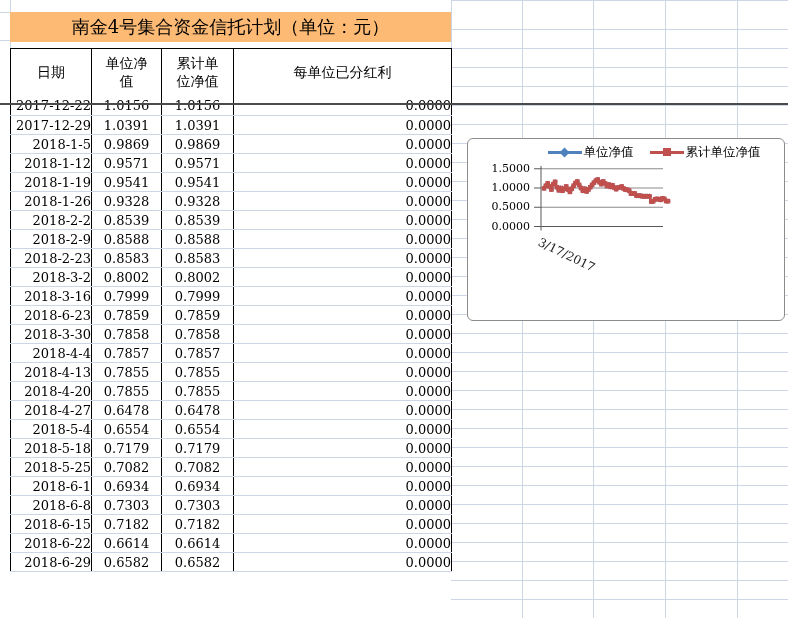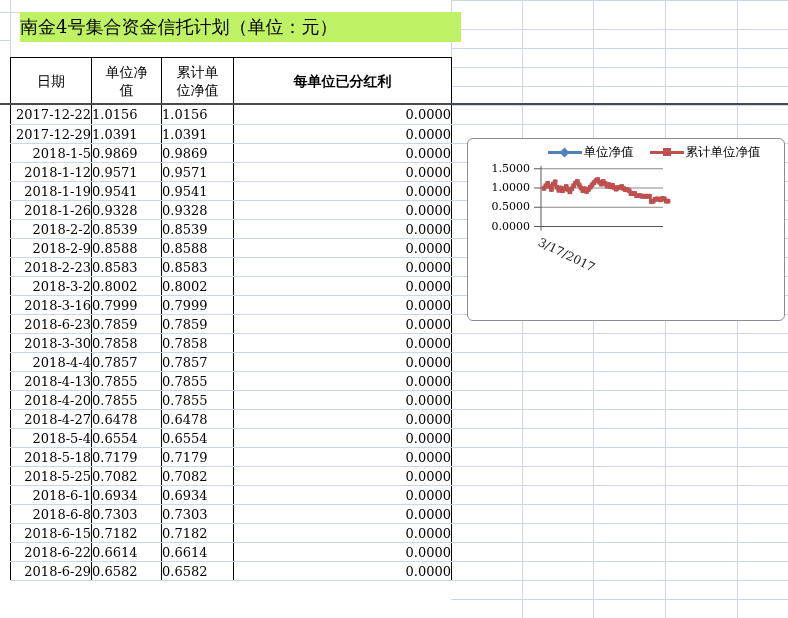--- a/index.html
+++ b/index.html
@@ -11,40 +11,40 @@
   .grid-right{
     position:absolute;left:451px;top:0;width:337px;height:618px;z-index:1;
     background-image:repeating-linear-gradient(to bottom,transparent 0,transparent 18px,#ccd6e4 18px,#ccd6e4 19px);
     background-position:0 11px;
   }
   .vline{position:absolute;top:0;width:1px;height:618px;background:#ccd6e4;z-index:1;}
   .hline{position:absolute;height:1px;background:#ccd6e4;z-index:1;}
   
   .freeze-line{position:absolute;left:0;top:103px;width:788px;height:2px;background:#4a4a4a;z-index:3;}
   .title{
-    position:absolute;left:20px;top:12px;width:441px;height:30px;line-height:30px;
-    font-size:18px;z-index:2;background:#bef264;
+    position:absolute;left:10px;top:12px;width:441px;height:30px;line-height:30px;
+    text-align:center;font-size:18px;z-index:2;background:#fdba74;
   }
   table.data{
-    position:absolute;left:10px;top:57px;width:441px;border-collapse:collapse;
+    position:absolute;left:10px;top:48px;width:441px;border-collapse:collapse;
     table-layout:fixed;z-index:2;background:#fff;font-size:13px;
   }
   table.data th{
     height:48px;box-sizing:border-box;font-weight:normal;font-size:14px;
     text-align:center;vertical-align:middle;white-space:pre-line;line-height:1.25;
     border-top:1px solid #000;border-left:1px solid #000;
   }
-  table.data th:last-child{border-right:1px solid #000;font-weight:bold;}
+  table.data th:last-child{border-right:1px solid #000;}
   table.data td{
     height:19px;box-sizing:border-box;padding:0;vertical-align:middle;
     border-left:1px solid #000;border-bottom:1px solid #ccd6e4;
   }
   table.data td:last-child{border-right:1px solid #000;}
   td.c-date{text-align:right;padding-right:3px;margin-top:8px;}
-  td.c-num{text-align:left;padding-right:4px;}
+  td.c-num{text-align:center;padding-right:4px;}
   td.c-div{text-align:right;padding-right:8px;}
   
   .chart{
     position:absolute;left:467px;top:138px;width:318px;height:183px;z-index:5;
     background:#fff;border:1px solid #8c8c8c;border-radius:6px;box-sizing:border-box;
   }
   .legend{
     position:absolute;left:58px;right:2px;top:5px;height:16px;z-index:6;
     display:flex;justify-content:center;align-items:center;gap:16px;font-size:12.5px;
   }

